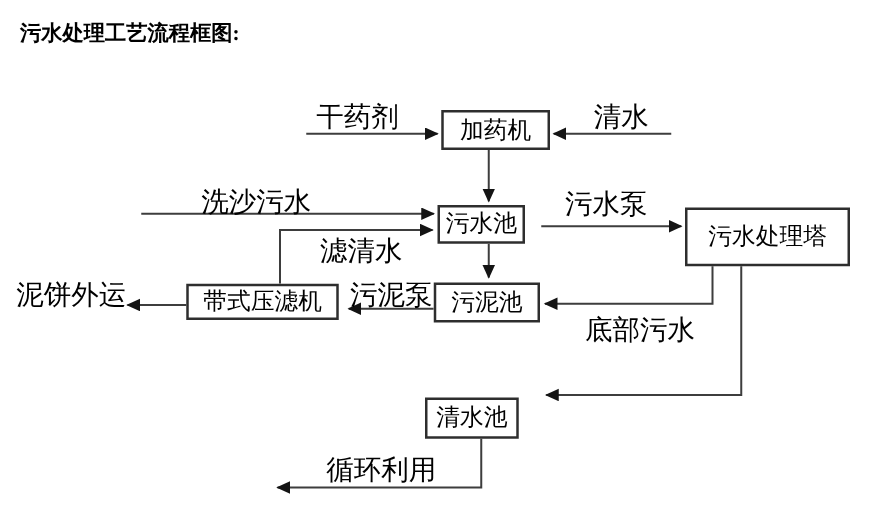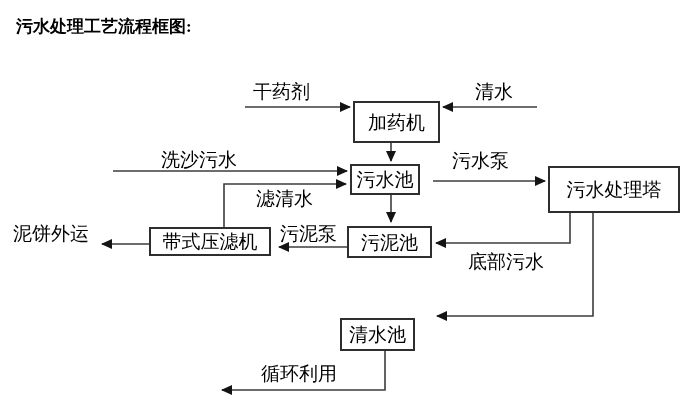--- a/index.html
+++ b/index.html
@@ -33,21 +33,21 @@
     background: #ffffff;
     display: flex;
     align-items: center;
     justify-content: center;
     font-size: 19px;
     line-height: 1;
     white-space: nowrap;
   }
   .edge-label {
     position: absolute;
-    font-size: 19px;
+    font-size: 22px;
     line-height: 1.1;
     white-space: nowrap;
   }
 </style>
 </head>
 <body>
 
 <div class="canvas">
 
   <div class="page-title">污水处理工艺流程框图:</div>
@@ -65,21 +65,21 @@
     <path d="M224,227 L224,184 L346,184" marker-end="url(#arrow)"></path>
     <path d="M433,181 L545,181" marker-end="url(#arrow)"></path>
     <path d="M391,195 L391,222" marker-end="url(#arrow)"></path>
     <path d="M570,197 L570,243 L436,243" marker-end="url(#arrow)"></path>
     <path d="M593,197 L593,316 L437,316" marker-end="url(#arrow)"></path>
     <path d="M347,247 L279,247" marker-end="url(#arrow)"></path>
     <path d="M153,244 L102,244" marker-end="url(#arrow)"></path>
     <path d="M385,333 L385,390 L222,390" marker-end="url(#arrow)"></path>
   </svg>
 
-  <div class="node" style="left:353px; top:101px;  width:87px;  height:42px;">加药机</div>
+  <div class="node" style="left:353px; top:88px;  width:87px;  height:32px;">加药机</div>
   <div class="node" style="left:350px; top:164px; width:70px;  height:31px;">污水池</div>
   <div class="node" style="left:548px; top:166px; width:132px; height:47px;">污水处理塔</div>
   <div class="node" style="left:347px; top:226px; width:85px;  height:32px;">污泥池</div>
   <div class="node" style="left:149px; top:227px; width:122px; height:29px;">带式压滤机</div>
   <div class="node" style="left:340px; top:300px; width:75px;  height:33px;margin-top:18px;">清水池</div>
 
   <div class="edge-label" style="left:253px; top:82px;">干药剂</div>
   <div class="edge-label" style="left:475px; top:82px;">清水</div>
   <div class="edge-label" style="left:161px; top:150px;">洗沙污水</div>
   <div class="edge-label" style="left:452px; top:151px;">污水泵</div>

